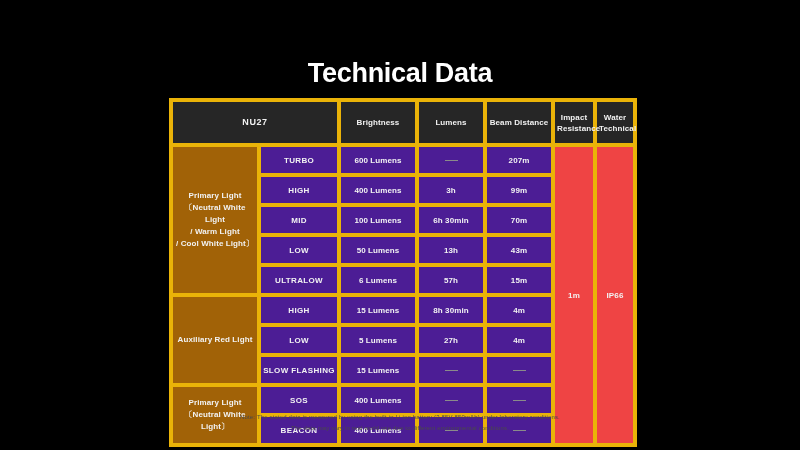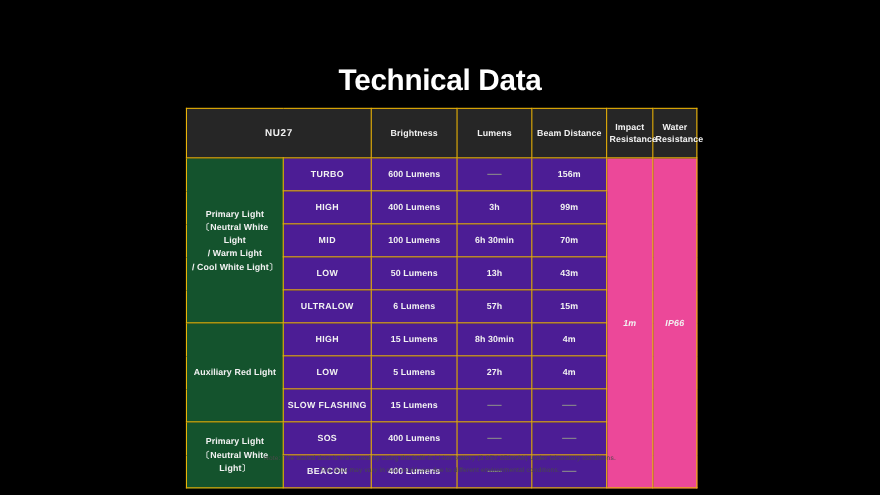--- a/index.html
+++ b/index.html
@@ -46,21 +46,21 @@
     width: 464px;
   }
 
   table.tech {
     width: 464px;
     border-collapse: collapse;
     table-layout: fixed;
   }
 
   table.tech td, table.tech th {
-    border: 1px solid #eab308;
+    border: 4px solid #eab308;
     text-align: center;
     vertical-align: middle;
     font-weight: bold;
     color: #f2f2f2;
     padding: 0 2px;
   }
 
   
   col.c-group { width: 88px; }
   col.c-mode  { width: 80px; }
@@ -89,35 +89,34 @@
     height: 30px;
     font-size: 8px;
     line-height: 11px;
     letter-spacing: 0.1px;
     background: #4c1d95;
   }
 
   td.group-label {
     font-size: 8px;
     line-height: 12px;
-    background: #14532d;
+    background: #a16207;
     letter-spacing: 0.1px;
     margin-top: 25px;
   }
 
   td.mode {
     font-size: 8px;
     letter-spacing: 0.35px;
   }
 
   td.resist {
     font-size: 8px;
-    background: #ec4899;
+    background: #ef4444;
     letter-spacing: 0.2px;
-    font-style: italic;
   }
 
   
   .dash {
     display: inline-block;
     width: 13px;
     height: 1px;
     background: #8a8a8a;
     vertical-align: middle;
   }
@@ -155,31 +154,31 @@
           <col class="c-wat">
       </colgroup>
 
       <thead>
         <tr>
           <th class="model" colspan="2">NU27</th>
           <th>Brightness</th>
           <th>Lumens</th>
           <th>Beam Distance</th>
           <th>Impact Resistance</th>
-          <th>Water Resistance</th>
+          <th>Water Technical</th>
         </tr>
       </thead>
 
       <tbody id="tbody">
           <tr>
             <td class="group-label" rowspan="5">Primary Light<br>〔Neutral White Light<br>/ Warm Light<br>/ Cool White Light〕</td>
             <td class="mode">TURBO</td>
             <td>600 Lumens</td>
             <td><span class="dash"></span></td>
-            <td>156m</td>
+            <td>207m</td>
             <td class="resist" rowspan="10">1m</td>
             <td class="resist" rowspan="10">IP66</td>
           </tr>
           <tr>
             <td class="mode">HIGH</td>
             <td>400 Lumens</td>
             <td>3h</td>
             <td>99m</td>
           </tr>
           <tr>

